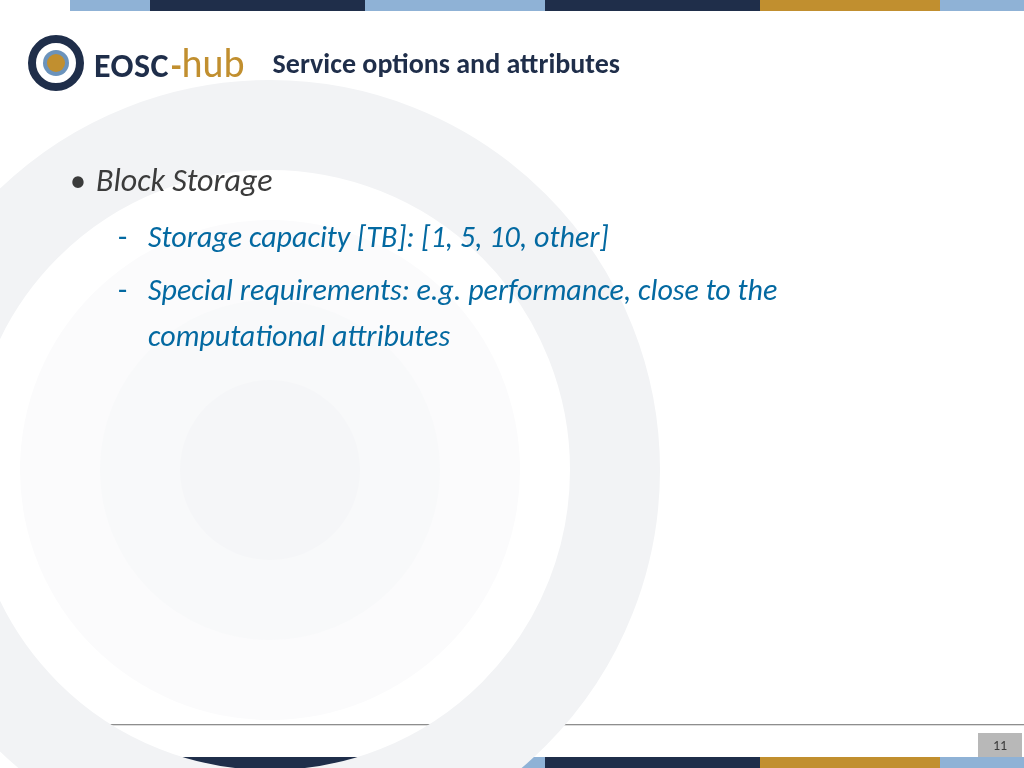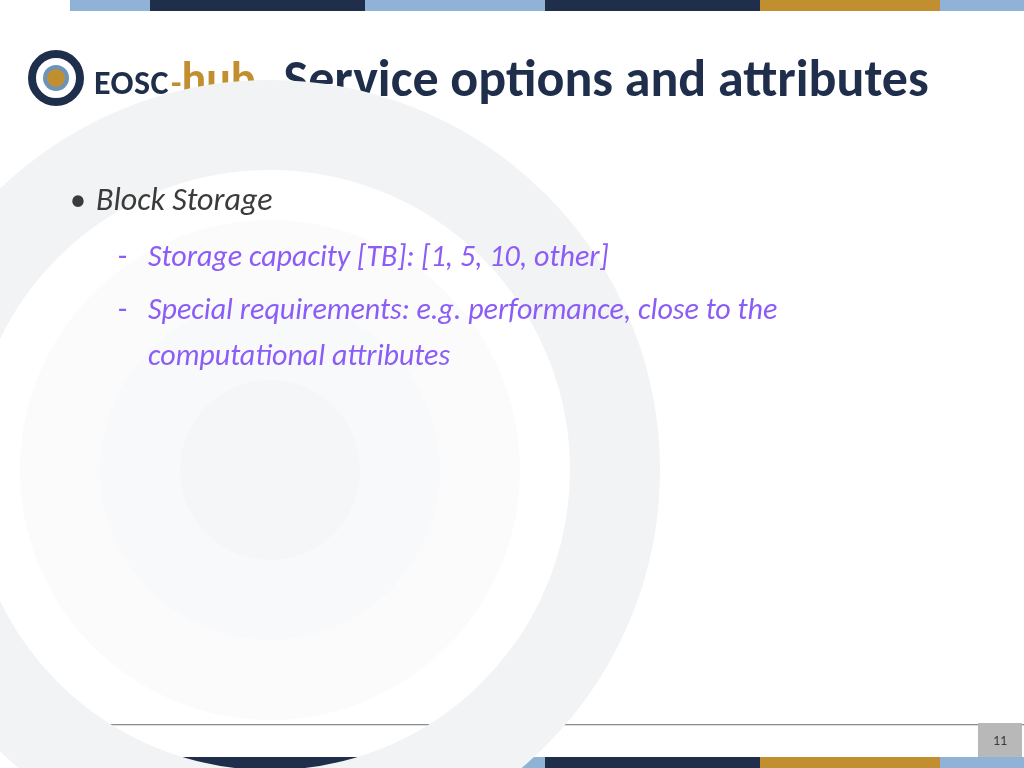--- a/index.html
+++ b/index.html
@@ -25,21 +25,21 @@
     }
     .bseg { height: 100%; }
     .bwhite { background: #ffffff; }
     .bblue { background: #8fb2d6; }
     .bnavy { background: #1f2e4a; }
     .bgold { background: #c18f2f; }
 
     .header {
       display: flex;
       align-items: center;
-      padding: 35px 28px 0 28px;
+      padding: 24px 28px 0 28px;
       gap: 28px;
     }
     .logo {
       display: flex;
       align-items: center;
       gap: 10px;
     }
     .logo-mark {
       width: 56px;
       height: 56px;
@@ -82,26 +82,26 @@
       font-size: 34px;
       letter-spacing: 0.5px;
     }
     .logo-dash {
       color: #c18f2f;
       font-size: 34px;
       margin-left: 2px;
     }
     .logo-hub {
       color: #c18f2f;
-      font-size: 46px;
-      font-weight: 700;
+      font-size: 40px;
+      font-weight: 400;
     }
     .slide-title {
       color: #1f2e4a;
-      font-size: 52px;
+      font-size: 28px;
       font-weight: 700;
       flex: 1;
     }
 
     .content {
       padding: 68px 100px 0 70px;
       position: relative;
       z-index: 2;
     }
     .main-bullet {
@@ -126,21 +126,21 @@
     .sub-bullet {
       list-style: none;
       margin-top: 12px;
       margin-left: 22px;
     }
     .sub-bullet > li {
       position: relative;
       padding-left: 30px;
       font-size: 30px;
       font-style: italic;
-      color: #8b5cf6;
+      color: #0369a1;
       line-height: 1.55;
       margin-bottom: 6px;
     }
     .sub-bullet > li::before {
       content: "-";
       position: absolute;
       left: 0;
       top: 0;
       font-style: normal;
     }
@@ -186,21 +186,21 @@
     .footer-date {
       font-size: 14px;
       color: #7a7a7a;
       padding-left: 48px;
     }
     .footer-page {
       position: absolute;
       right: 2px;
       bottom: 0;
       width: 44px;
-      height: 34px;
+      height: 24px;
       background: #b8b8b8;
       color: #3b3b3b;
       font-size: 14px;
       display: flex;
       align-items: center;
       justify-content: center;
     }
   </style>
 </head>
 <body>

